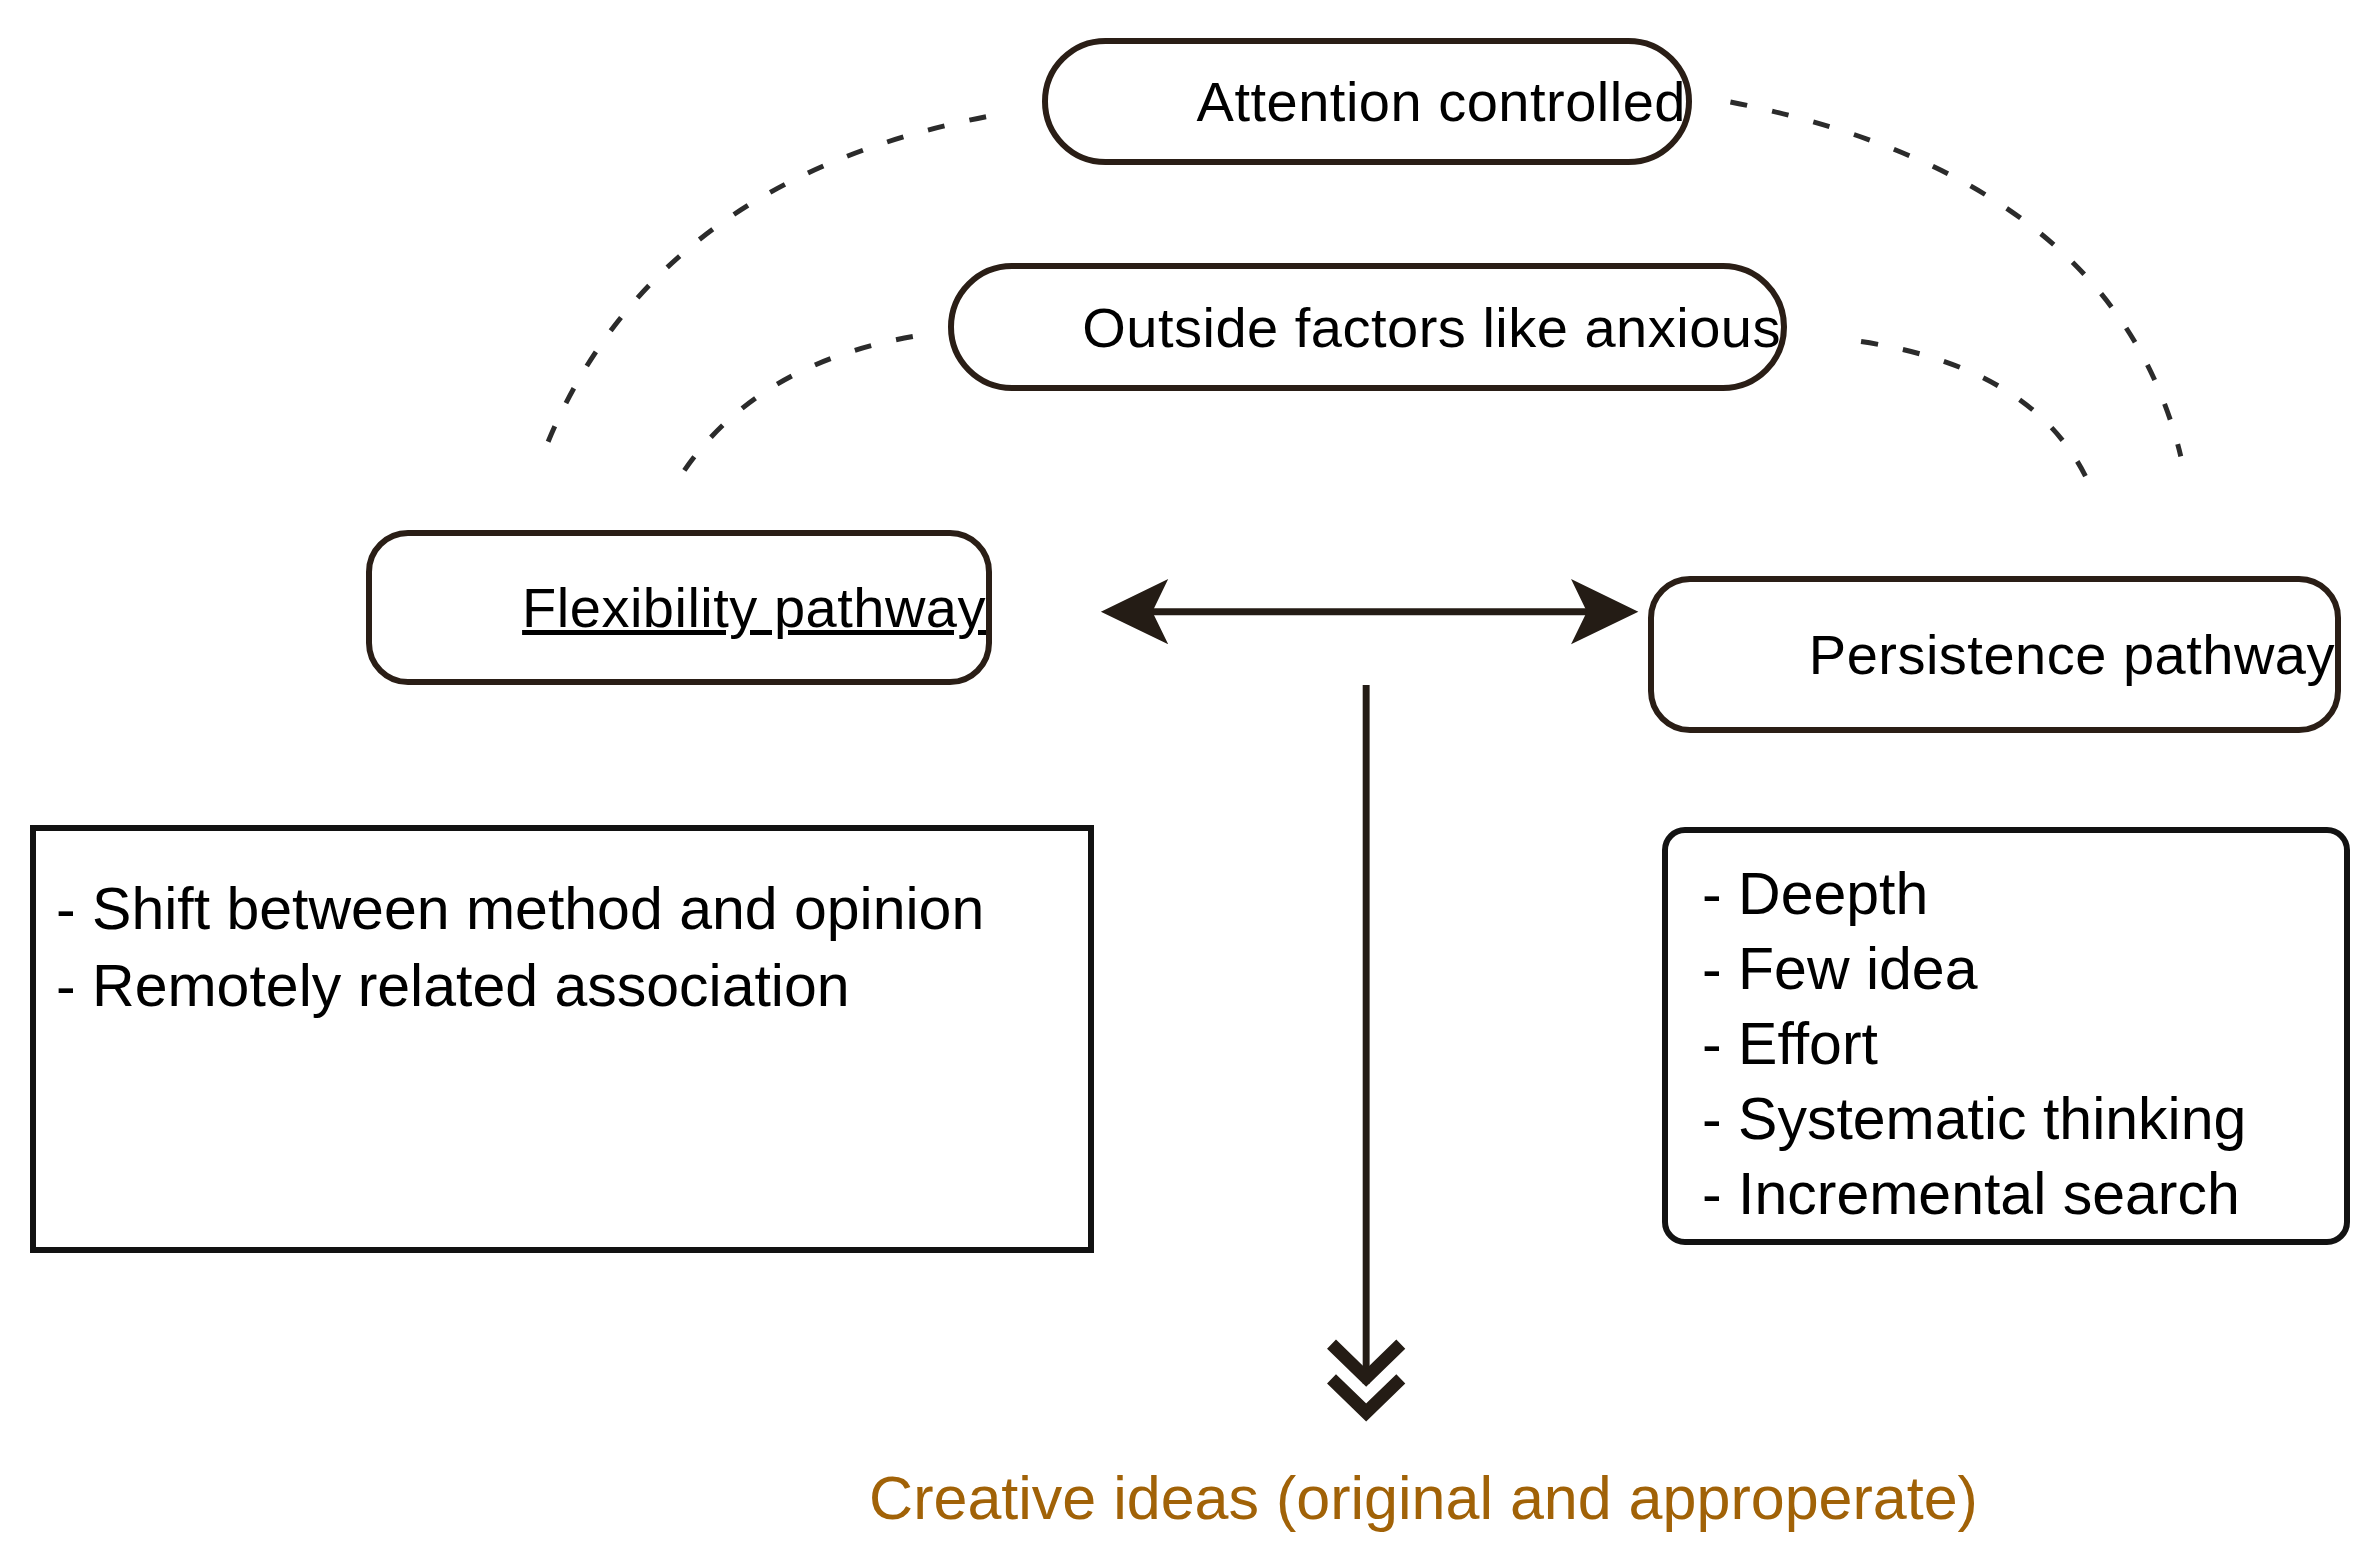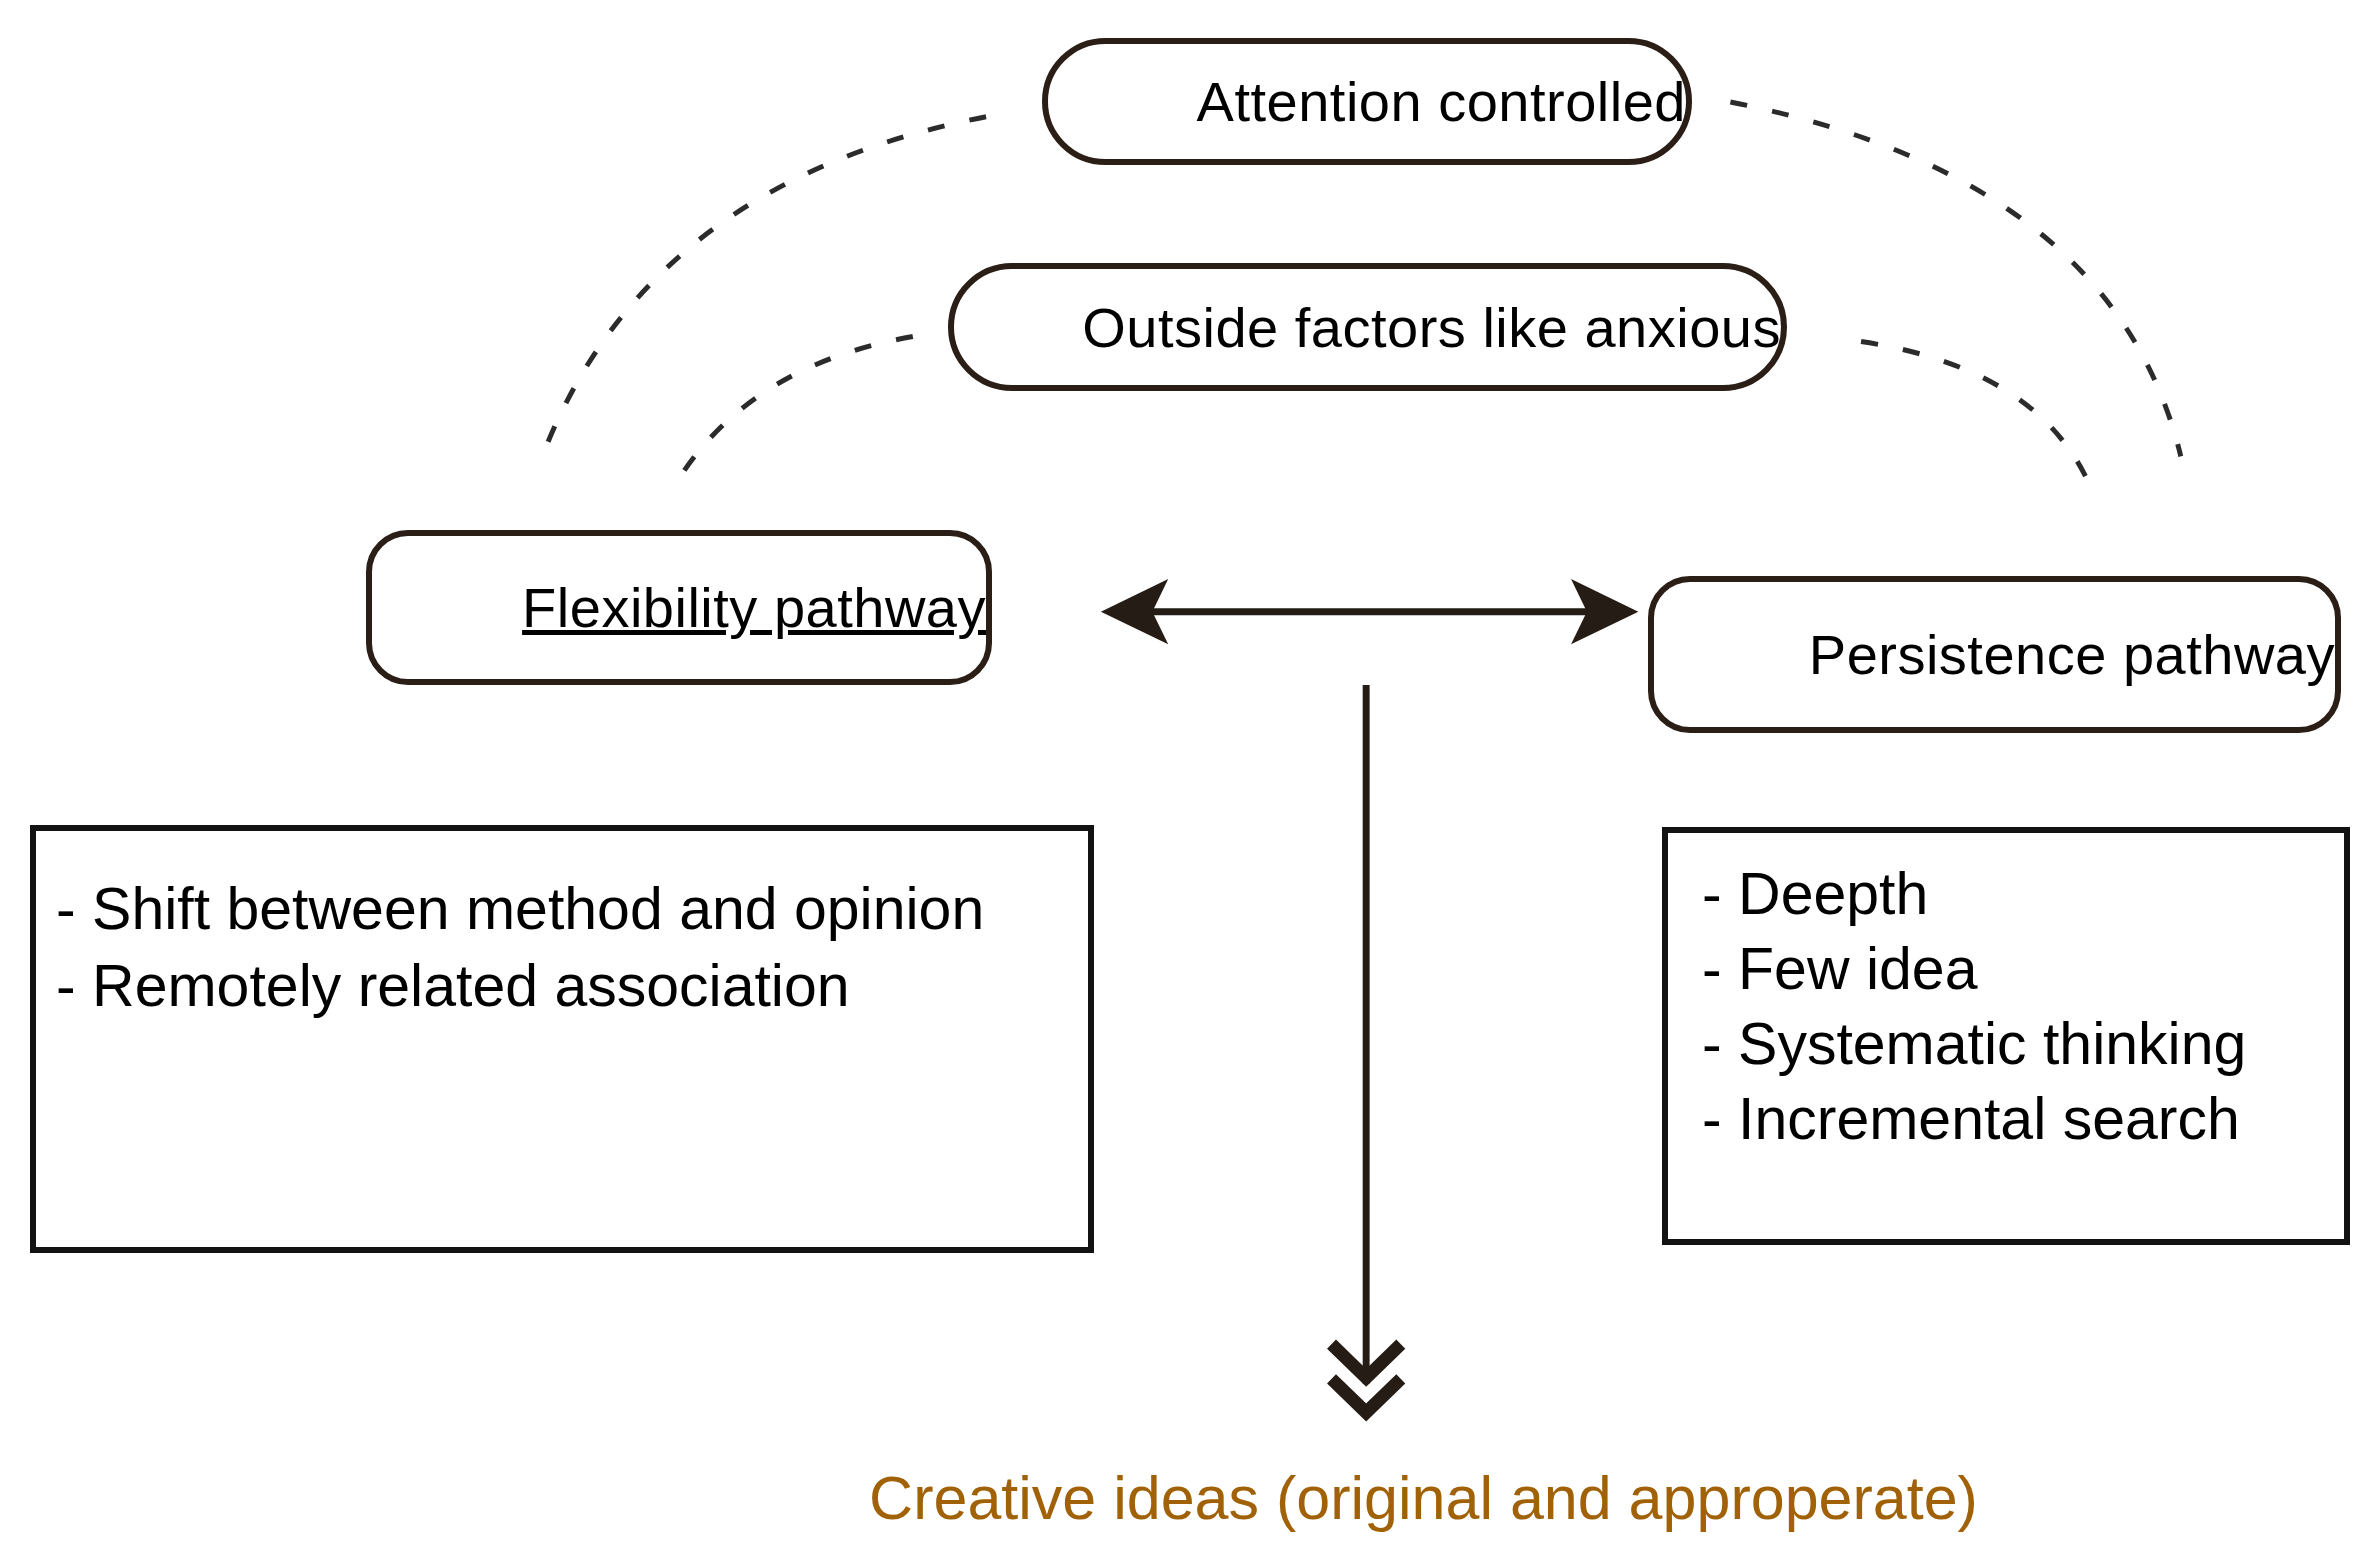--- a/index.html
+++ b/index.html
@@ -47,21 +47,21 @@
   .listbox {
     position: absolute;
     box-sizing: border-box;
     background: #ffffff;
     border: 6px solid #121212;
     color: #000000;
     font-size: 59px;
     z-index: 1;
   }
   .listbox-left  { left: 30px;   top: 825px; width: 1064px; height: 428px; padding: 40px 10px 0 20px; }
-  .listbox-right { left: 1662px; top: 827px; width: 688px;  height: 418px; padding: 24px 10px 0 34px; }
+  .listbox-right { left: 1662px; top: 827px; width: 688px;  height: 418px; padding: 24px 10px 0 34px; border-radius: 23px; }
   .listbox .line { line-height: 77px; white-space: nowrap; }
   .listbox-right .line { line-height: 75px; }
 
   .outcome {
     position: absolute;
     left: 743px;
     top: 1463px;
     width: 1361px;
     text-align: center;
     font-size: 61px;
@@ -112,20 +112,21 @@
   </div>
 
   <div class="listbox listbox-left">
     <div class="line">- Shift between method and opinion</div>
     <div class="line">- Remotely related association</div>
   </div>
 
   <div class="listbox listbox-right">
     <div class="line">- Deepth</div>
     <div class="line">- Few idea</div>
+    <div class="line">- Effort</div>
     <div class="line">- Systematic thinking</div>
     <div class="line">- Incremental search</div>
   </div>
 
   <div class="outcome">Creative ideas (original and approperate)</div>
 
 </div>
 
 
 </body></html>

